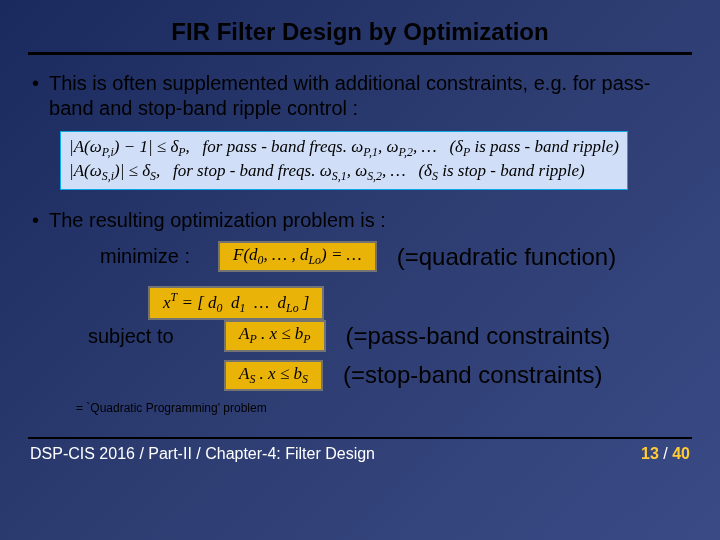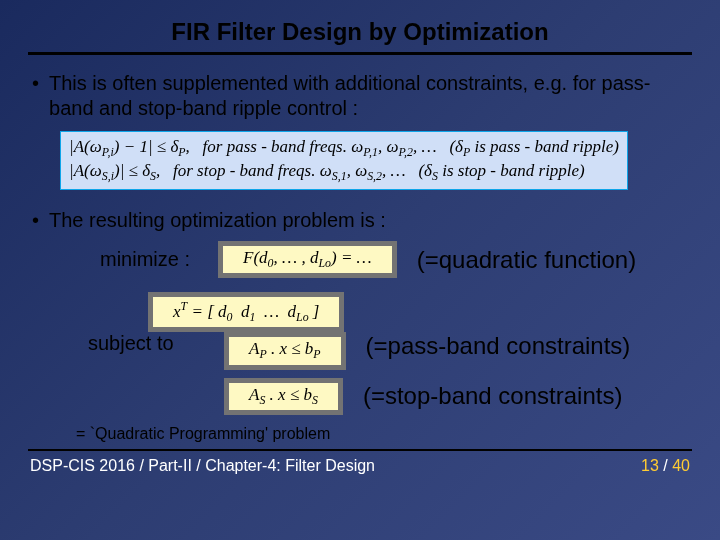--- a/index.html
+++ b/index.html
@@ -46,23 +46,23 @@
     padding: 4px 8px;
     font-family: 'Times New Roman', Times, serif;
     font-style: italic;
     font-size: 17px;
     color: #000;
     display: inline-block;
     line-height: 1.35;
     white-space: nowrap;
   }
   .eq-box2 {
-    background: #fef9c3;
-    border: 5px solid #737373;
-    padding: 2px 20px;
+    background: #eab308;
+    border: 2px solid #737373;
+    padding: 2px 13px;
     font-family: 'Times New Roman', Times, serif;
     font-style: italic;
     font-size: 17px;
     color: #000;
     display: inline-block;
   }
   .constraints-block {
     margin: 10px 0 18px 32px;
   }
   .minimize-row {
@@ -72,50 +72,50 @@
     margin-bottom: 14px;
   }
   .minlabel { margin-left: 72px; font-size: 20px; margin-right: 28px; }
   .annot { font-size: 24px; margin-left: 20px; }
   .vec-row {
     margin-left: 120px;
     margin-top: 6px;
   }
   .subject-row {
     display: flex;
-    align-items: flex-start;
+    align-items: center;
     margin-bottom: 8px;
   }
   .subjlabel { margin-left: 60px; font-size: 20px; margin-right: 40px; min-width: 96px; }
   .stopband-row {
     display: flex;
     align-items: center;
     margin-left: 196px;
     margin-bottom: 10px;
   }
   .qp {
     margin-left: 48px;
-    font-size: 16px;
-    margin-bottom: 6px;
+    font-size: 12px;
+    margin-bottom: 22px;
   }
   .footer-line {
     border: none;
     border-top: 2px solid #000;
     margin-top: 2px;
     margin-bottom: 6px;
   }
   .footer {
     display: flex;
     justify-content: space-between;
     align-items: flex-start;
     font-size: 16px;
     color: #fff;
     padding: 0 2px;
   }
-  .footer .yellow { color: #ffcc33; font-weight: normal; }
+  .footer .yellow { color: #ffcc33; font-weight: bold; }
   sub { font-size: 0.7em; font-style: italic; }
   .sup { font-size: 0.7em; vertical-align: super; font-style: italic; }
 </style>
 </head>
 <body>
 
 <div class="slide">
 
   <div class="title">FIR Filter Design by Optimization</div>
   <hr class="hr">

